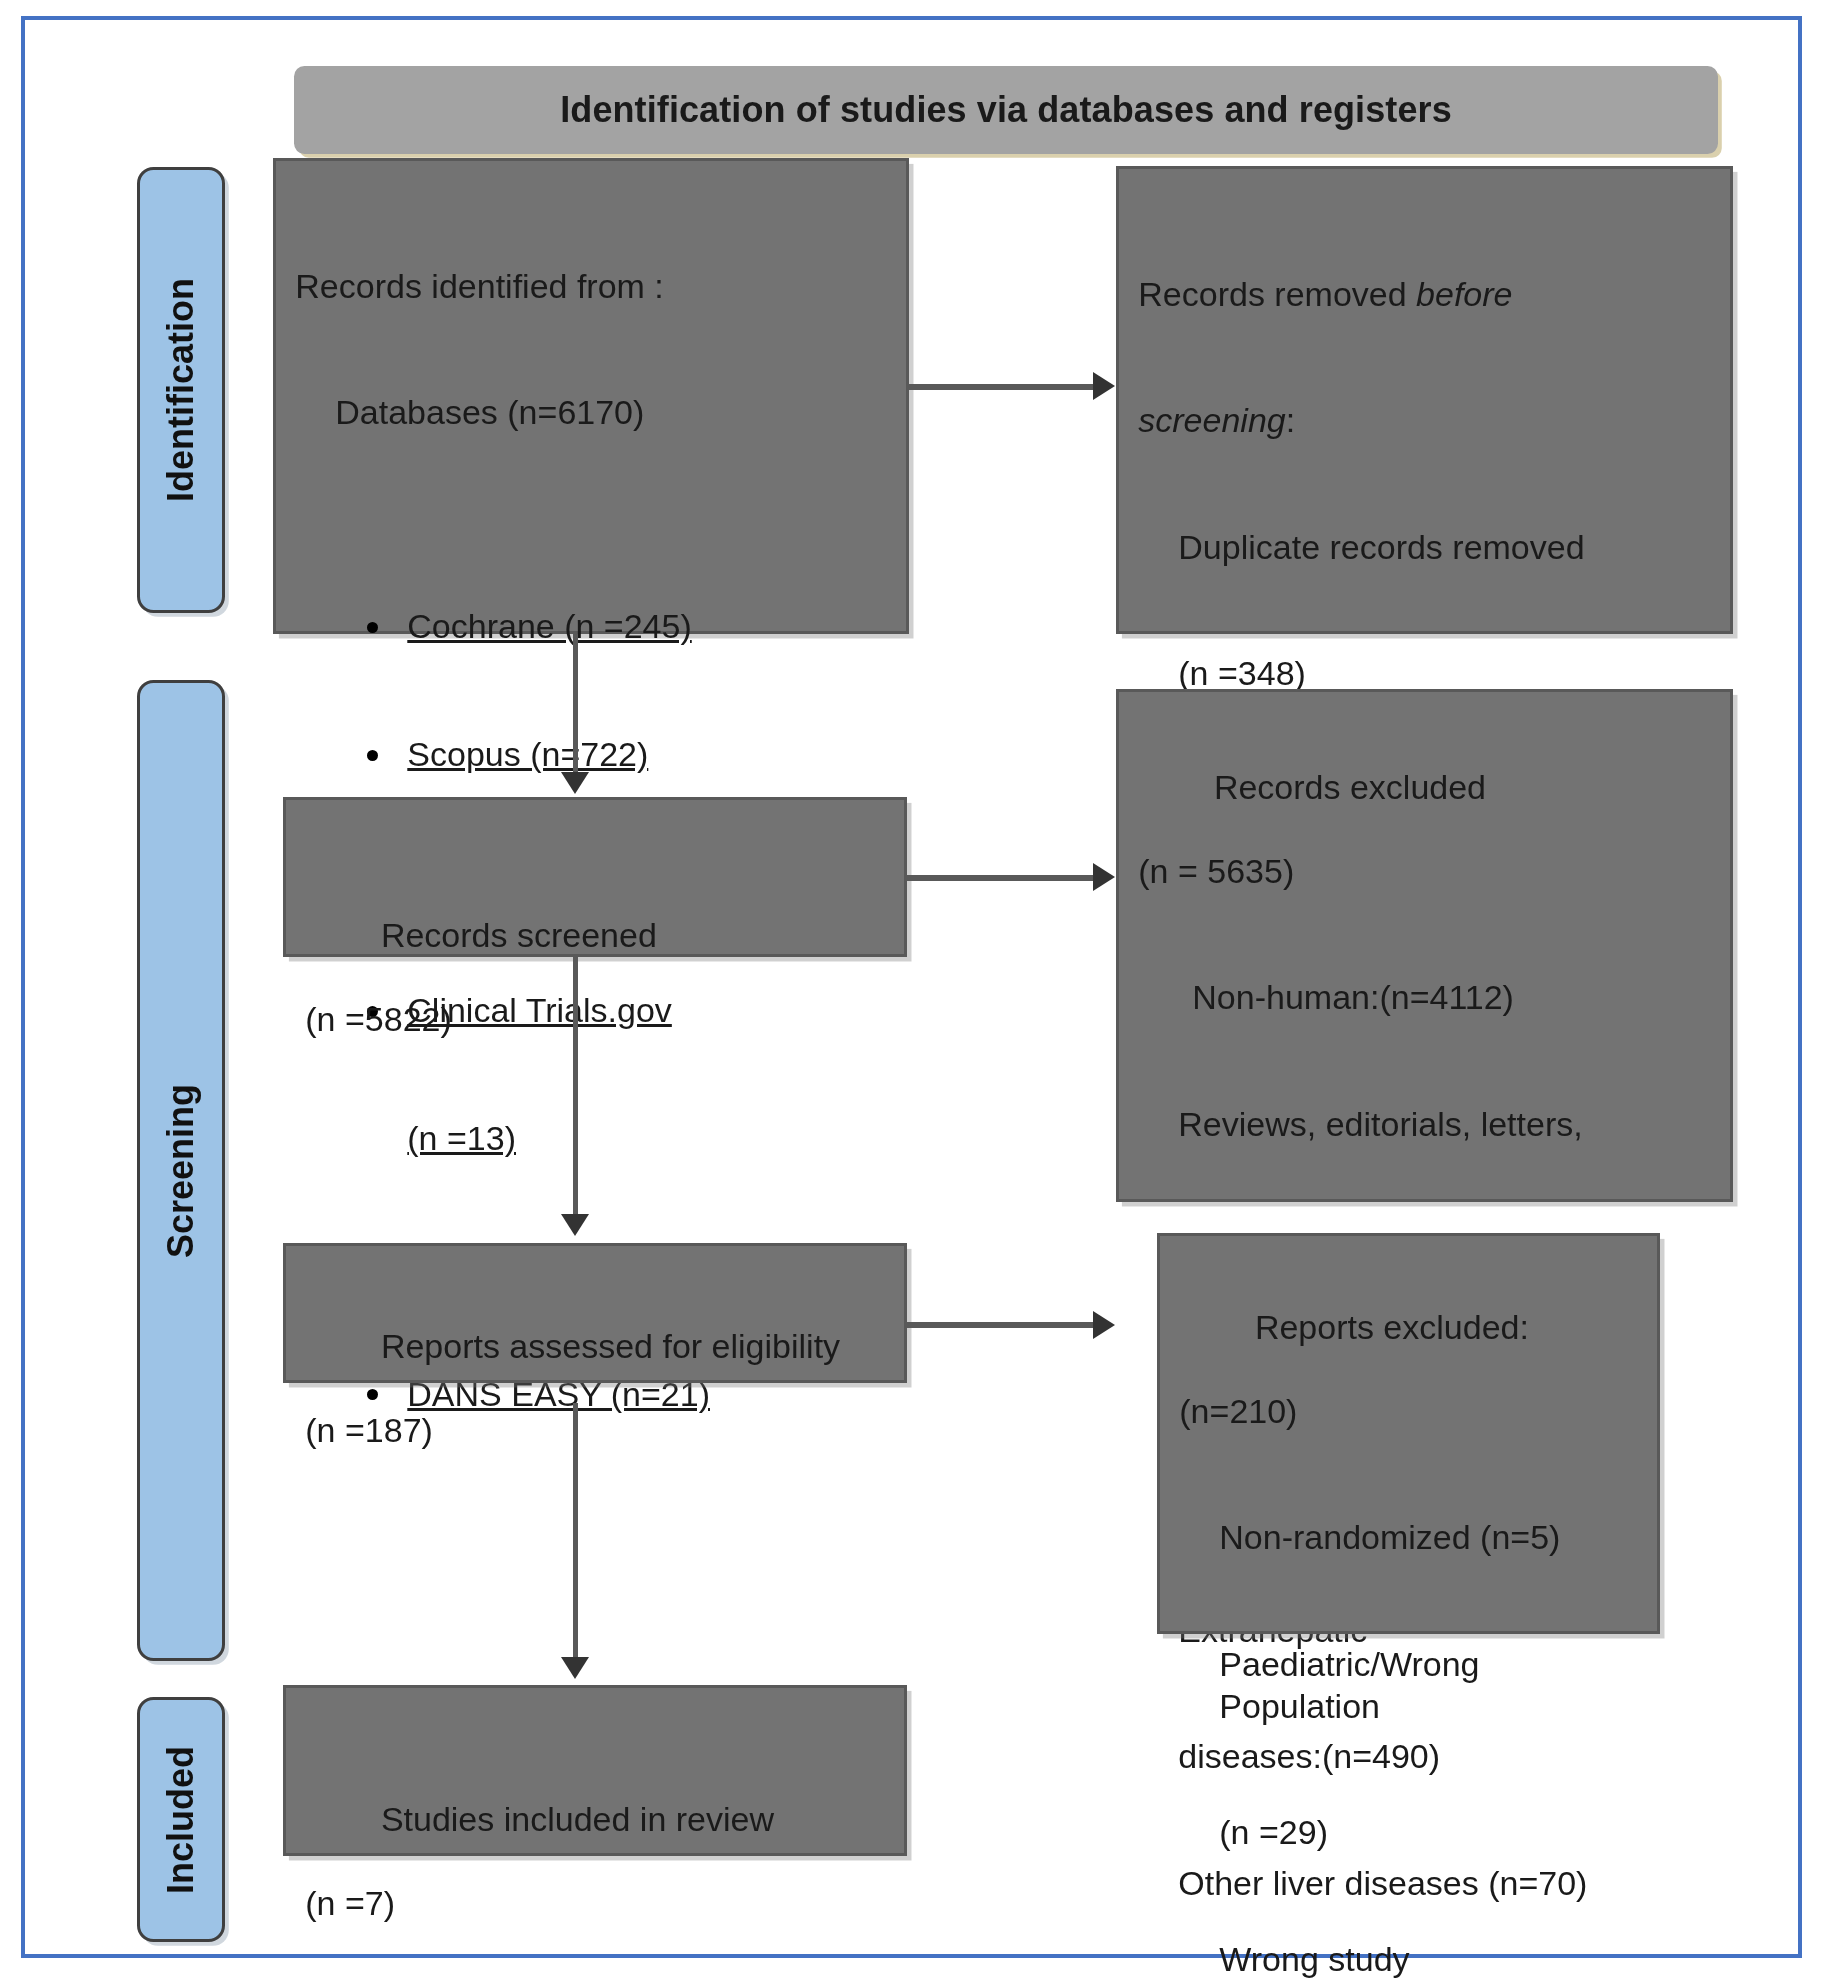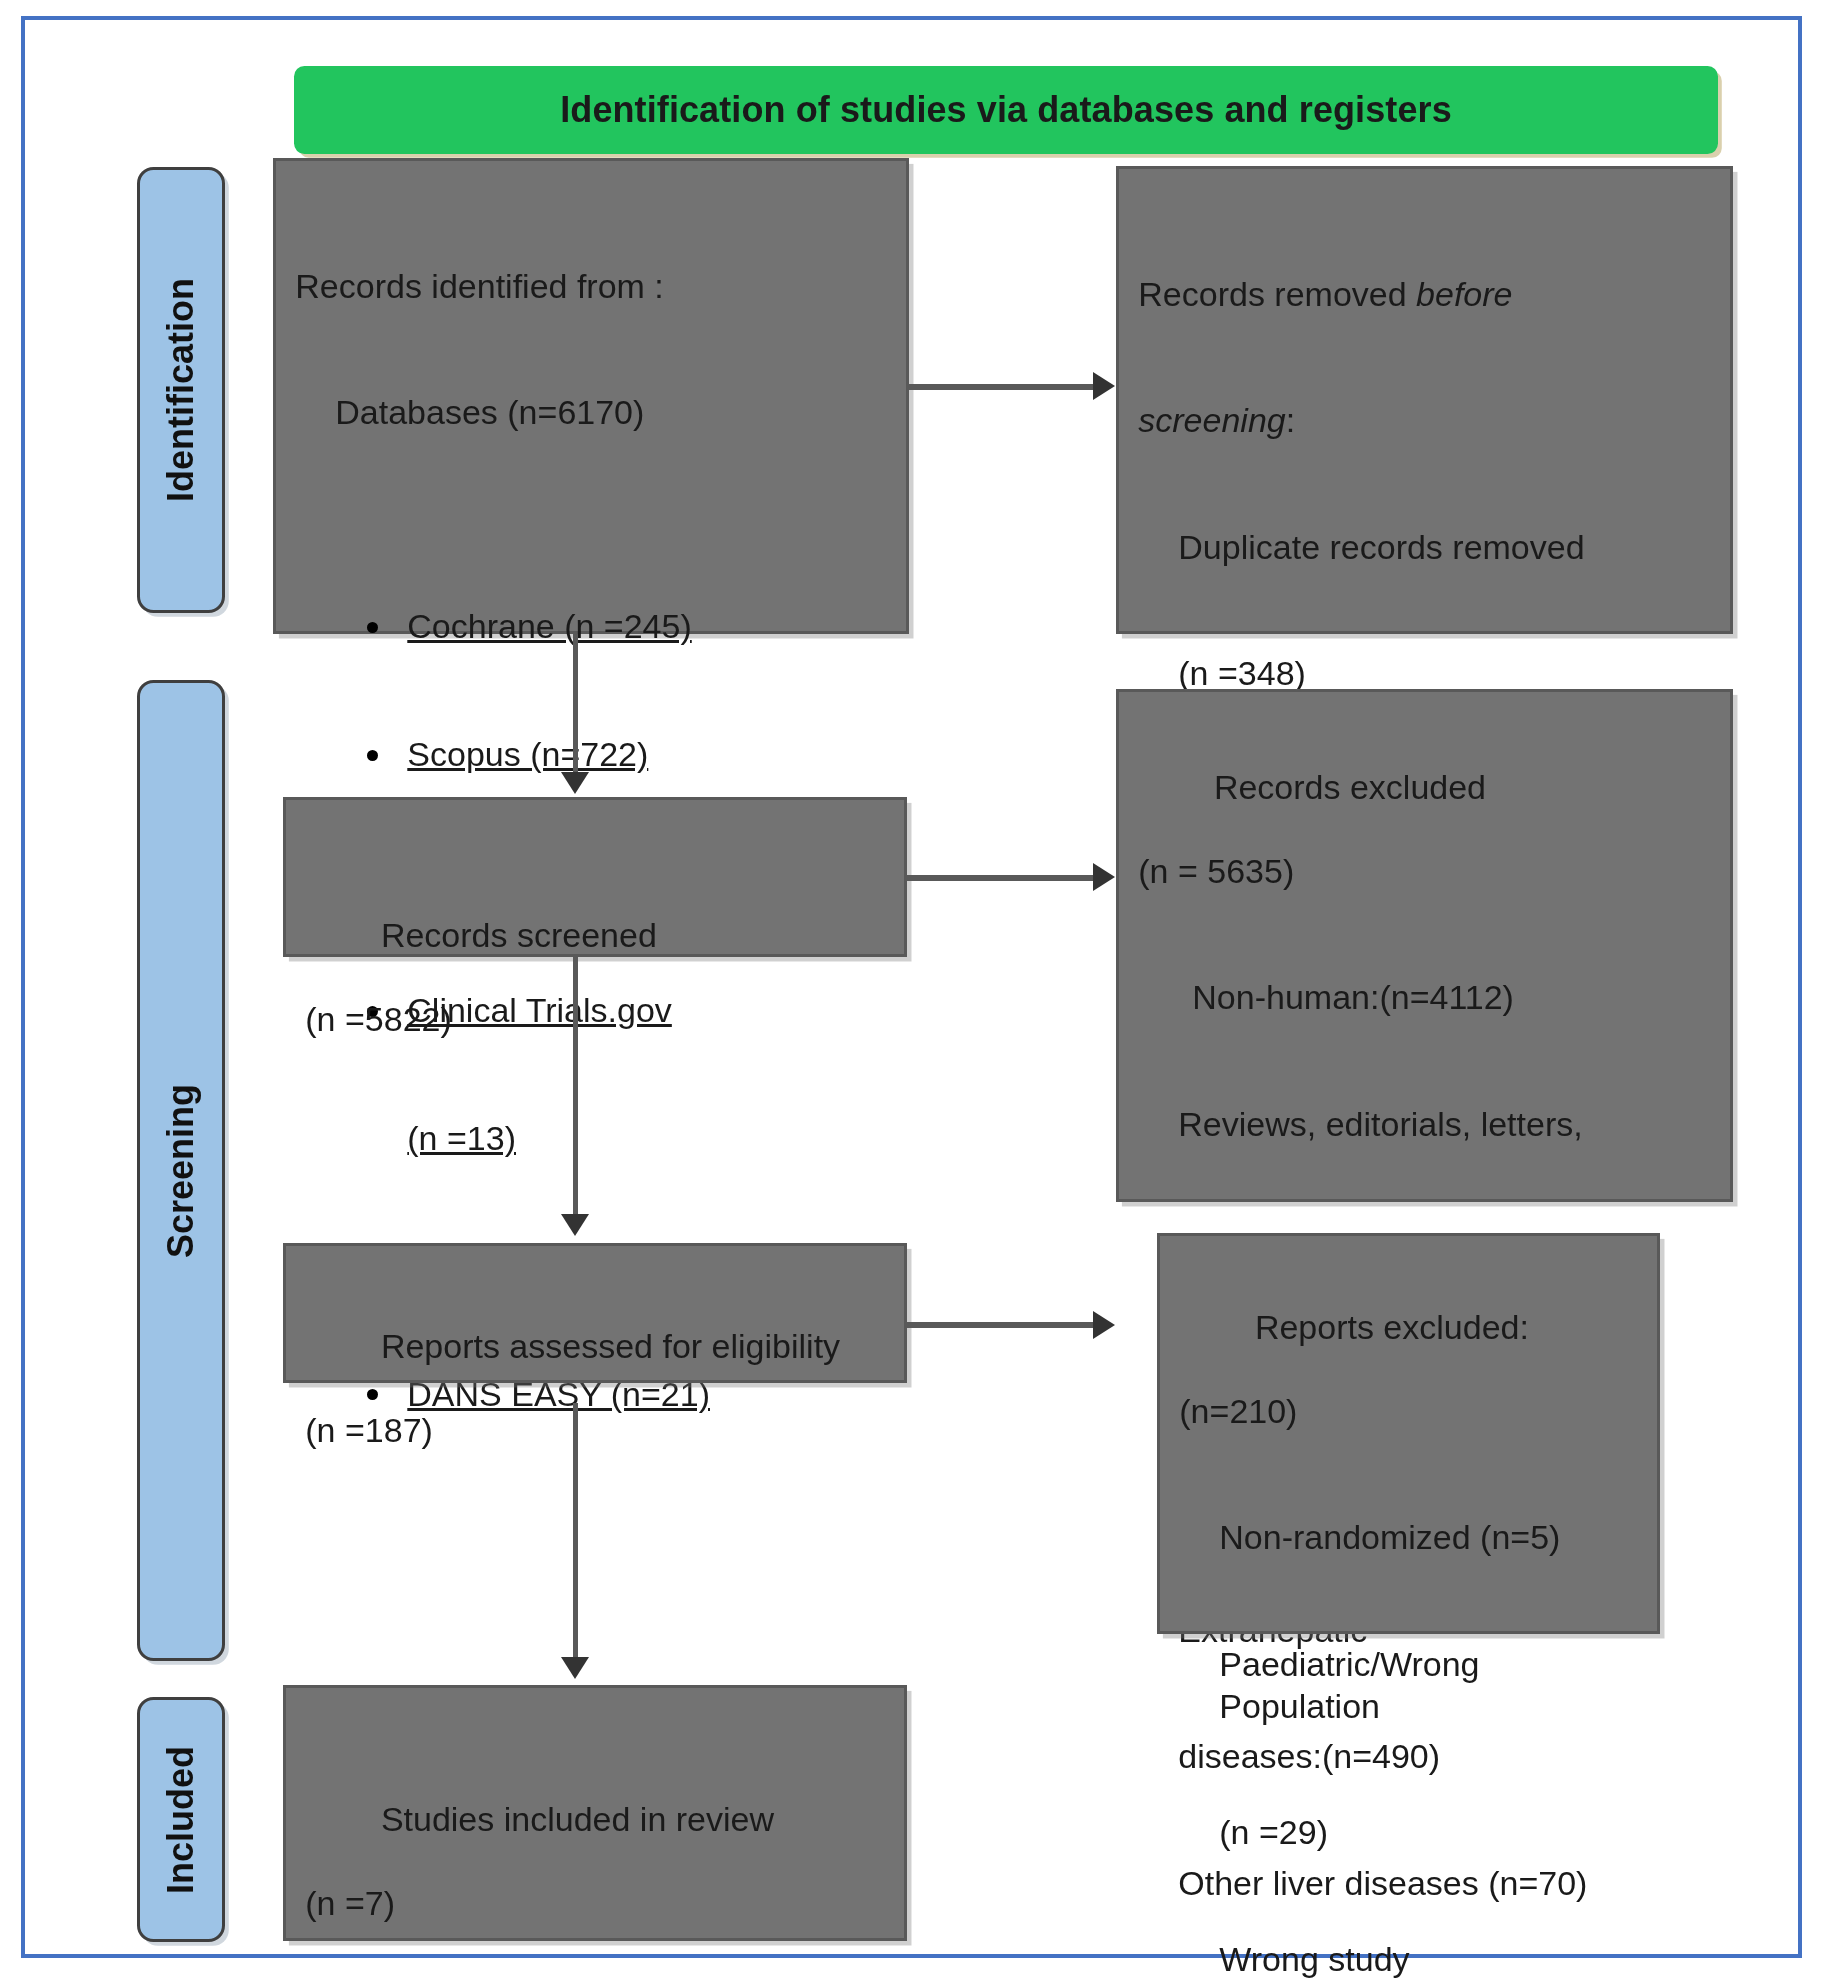--- a/index.html
+++ b/index.html
@@ -37,21 +37,21 @@
     line-height:1.24;
     color:#1a1a1a;
     white-space:pre-wrap;
   }
 
   
   #banner{
     position:absolute;
     left:269px; top:46px;
     width:1424px; height:88px;
-    background:#22c55e;
+    background:#a3a3a3;
     border-radius:10.4px;
     box-shadow:4.5px 4.5px 0 -0.7px rgba(150,120,20,0.35);
     display:flex;
     align-items:center;
     justify-content:center;
   }
   #banner .label{
     font-size:36px;
     font-weight:bold;
     color:#1a1a1a;
@@ -217,21 +217,21 @@
         <span style="display:block">(n=210)</span>
         <span class="indent1">Non-randomized (n=5)</span>
         <span class="indent1">Paediatric/Wrong Population</span>
         <span class="indent1">(n =29)</span>
         <span class="indent1">Wrong study design/duration</span>
         
         
       </div>
     </div>
 
-    <div class="box" id="box-included" style="left:258px; top:1665px; width:624px; height:256px;">
+    <div class="box" id="box-included" style="left:258px; top:1665px; width:624px; height:171px;">
       <div class="inner" style="padding-top:67px;">
         <span>Studies included in review</span>
         <span style="display:block">(n =7)</span>
       </div>
     </div>
 
     <div class="hline" style="left:884px; top:364px; width:198px;"></div>
     <div class="arrow-right" style="left:1068px; top:352px;"></div>
 
     <div class="vline" style="left:548px; top:614px; height:141px;"></div>

